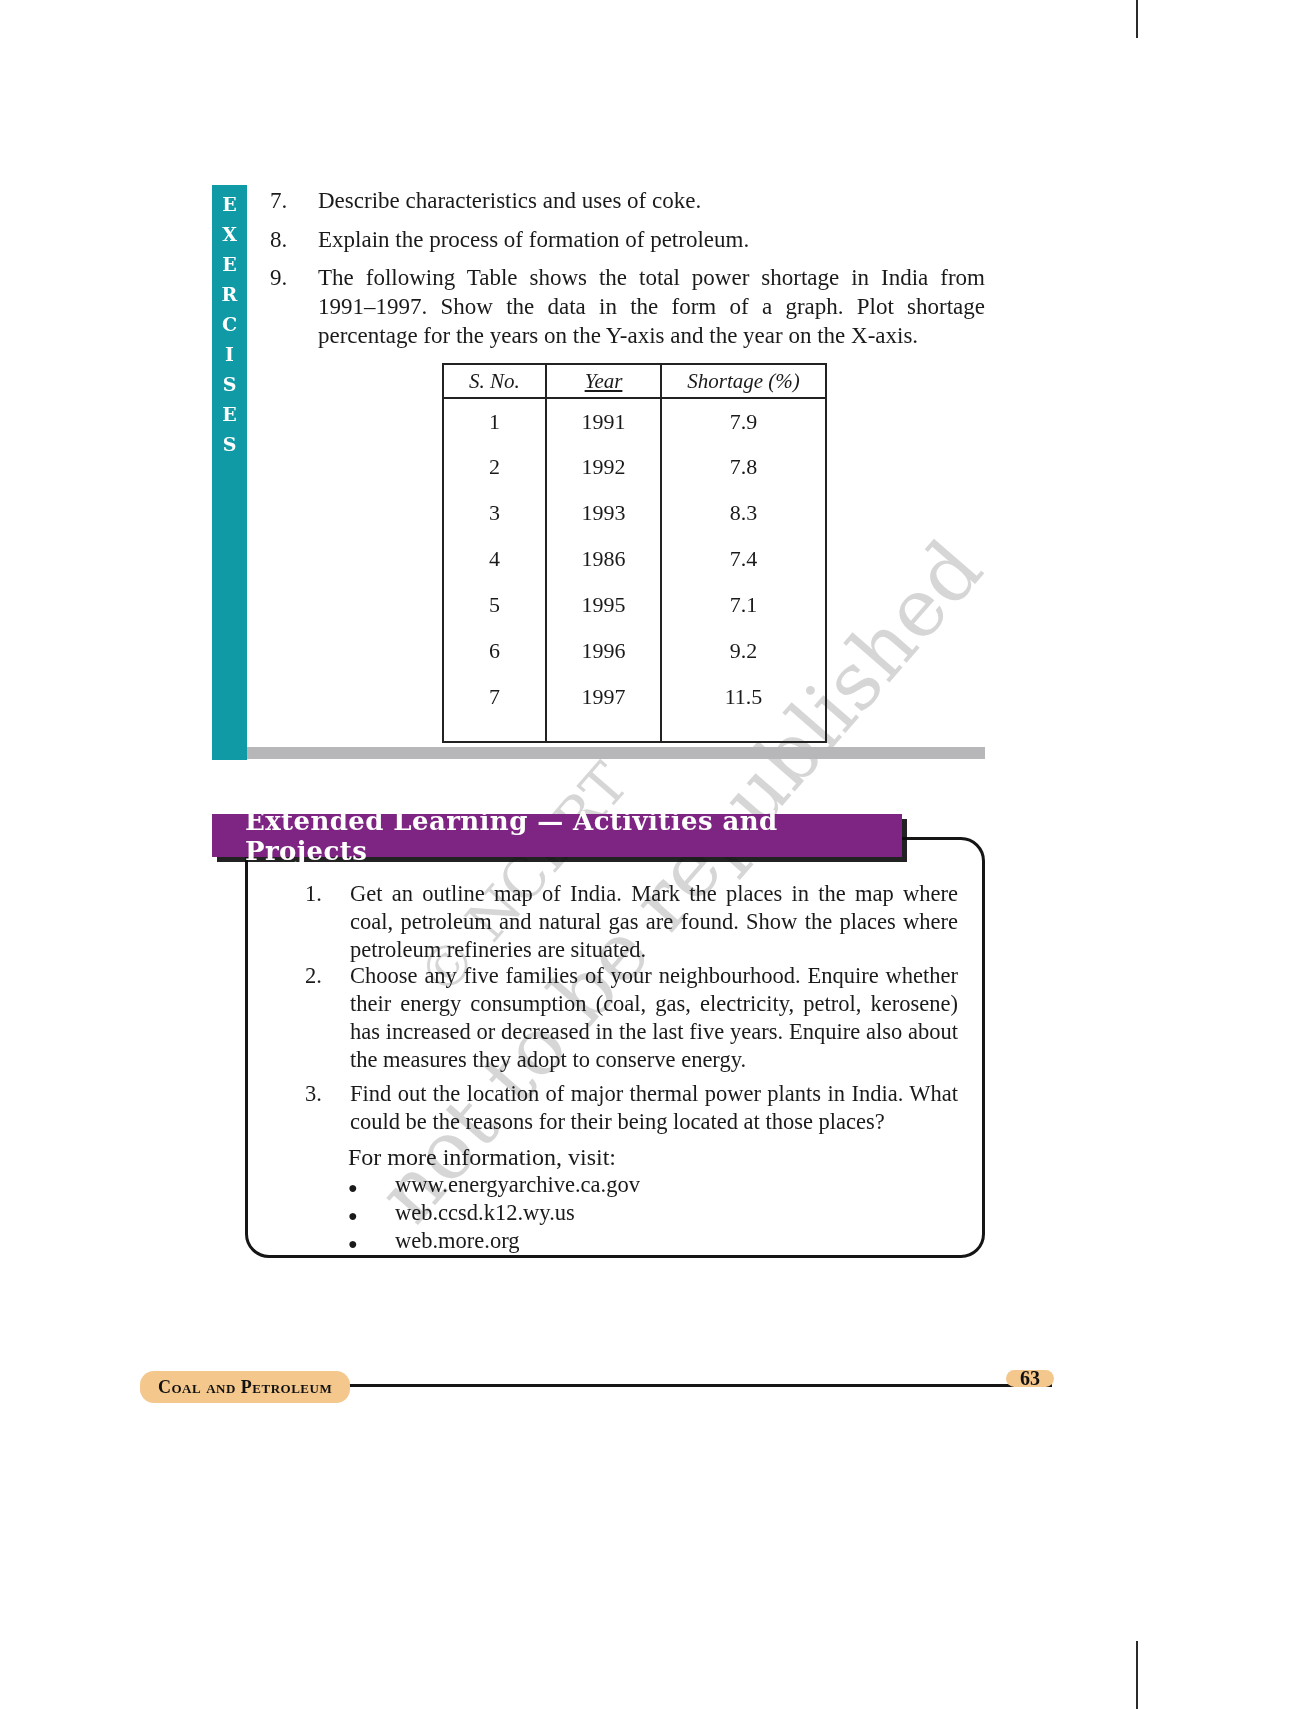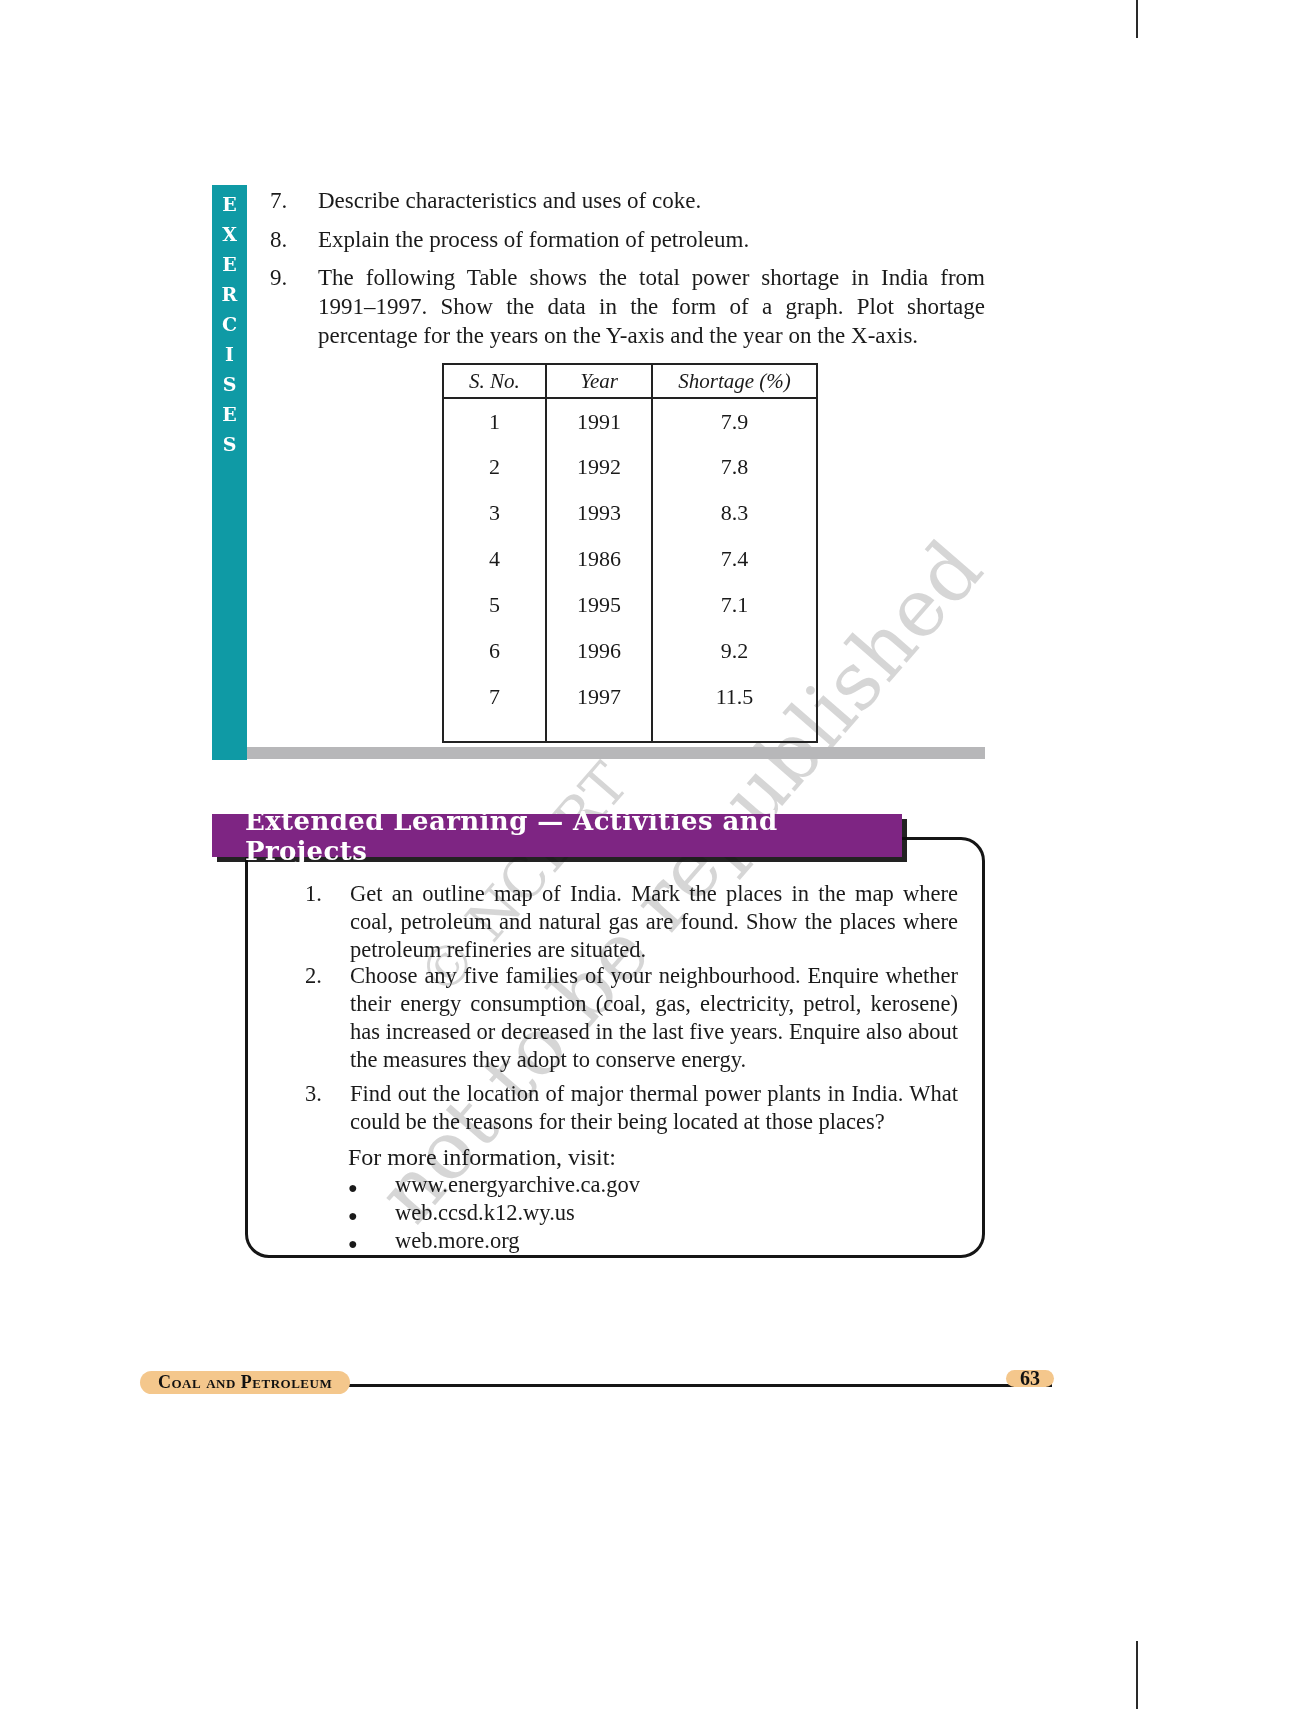--- a/index.html
+++ b/index.html
@@ -72,21 +72,21 @@
   }
   .shortage-table th {
     font-style: italic;
     font-weight: normal;
     font-size: 21px;
     height: 34px;
     border-bottom: 2px solid #222;
   }
   .shortage-table td { font-size: 22px; height: 46px; }
   .col-sno { width: 103px; }
-  .col-year { width: 106px; }
+  .col-year { width: 115px; text-decoration: underline; }
   .col-shortage { width: 165px; }
   .spacer-row td { height: 22px; }
 
   .gray-rule {
     position: absolute; left: 247px; top: 747px;
     width: 738px; height: 12px;
     background: #b7b7b9;
     z-index: 2;
   }
 
@@ -121,21 +121,21 @@
   .el-link-row { position: absolute; left: 100px; display: flex; font-size: 22.5px; line-height: 28px; }
   .el-link-row .bullet { width: 47px; flex: 0 0 47px; font-size: 16px; padding-top: 3px; }
 
   
   .footer-rule {
     position: absolute; left: 143px; top: 1384px;
     width: 909px; height: 3px; background: #151515; z-index: 2;
   }
   .footer-chapter-badge {
     position: absolute; left: 140px; top: 1371px;
-    height: 23px; padding: 0 18px;
+    height: 32px; padding: 0 18px;
     background: #f4c78c;
     border-radius: 14px;
     display: flex; align-items: center;
     z-index: 3;
   }
   .footer-chapter-badge span {
     font-variant: small-caps;
     font-weight: bold;
     font-size: 18px;
     letter-spacing: 0.5px;

